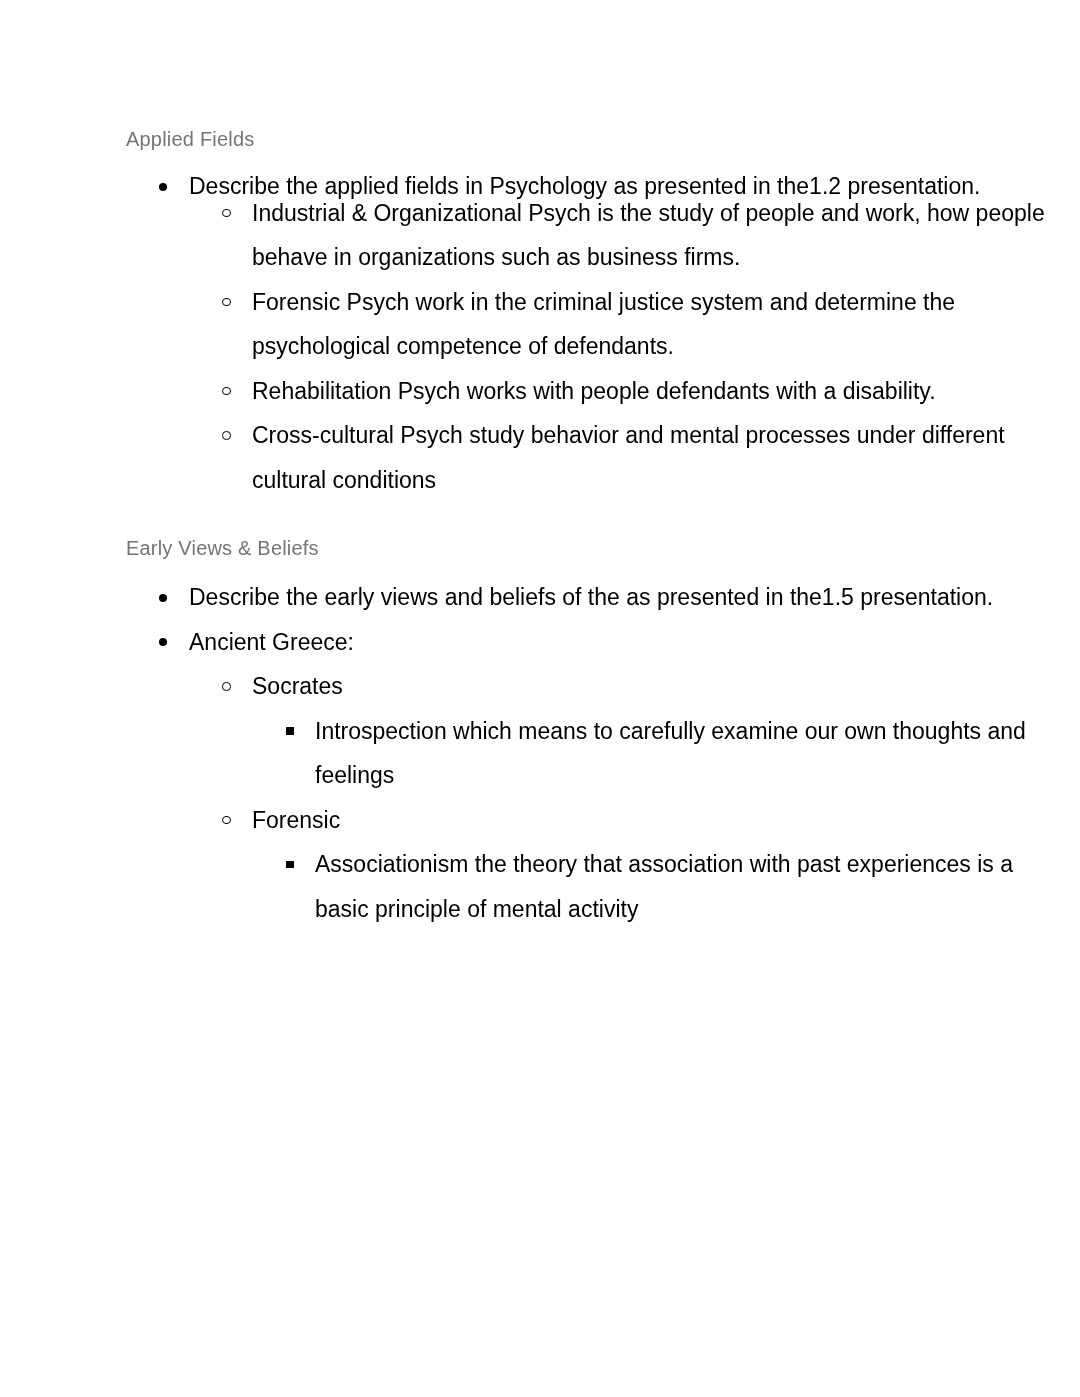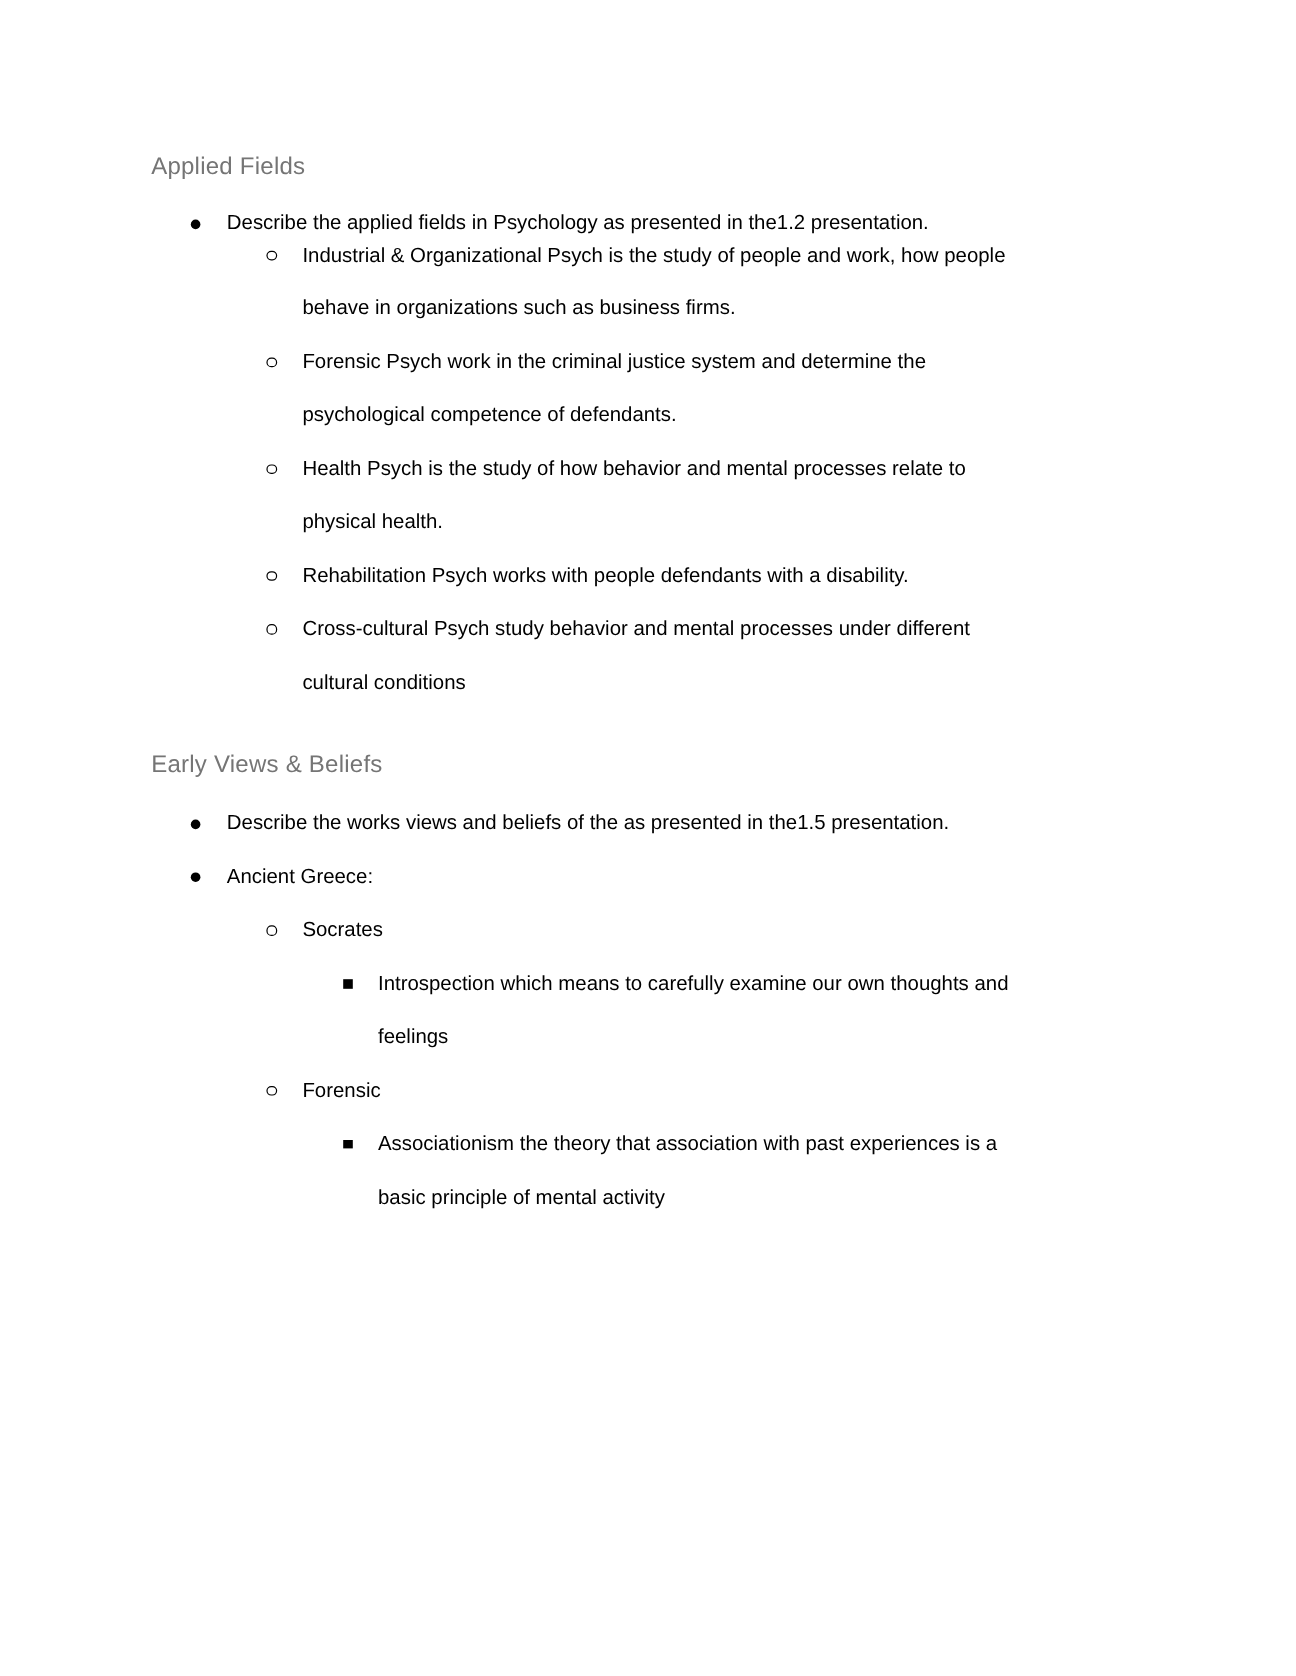--- a/index.html
+++ b/index.html
@@ -39,21 +39,21 @@
   }
   h3.h-small.sub { margin-top: 33px; }
 
   ul { list-style: none; margin: 0; padding: 0; }
   ul.mt-12 { margin-top: 12px; }
   ul.mt-14 { margin-top: 14px; }
   ul.pull-up { margin-top: -18px; }
 
   li {
     position: relative;
-    font-size: 17px;
+    font-size: 23px;
     line-height: 44.5px;
     padding-left: 63px;
   }
   .txt { white-space: pre; }
 
   
   .l1 > li::before {
     content: "";
     position: absolute;
     left: 33px;
@@ -99,40 +99,36 @@
       <ul class="l2 pull-up">
         <li>
           <span class="txt">Industrial &amp; Organizational Psych is the study of people and work, how people
 behave in organizations such as business firms.</span>
         </li>
         <li>
           <span class="txt">Forensic Psych work in the criminal justice system and determine the
 psychological competence of defendants.</span>
         </li>
         <li>
-          <span class="txt">Health Psych is the study of how behavior and mental processes relate to
-physical health.</span>
-        </li>
-        <li>
           <span class="txt">Rehabilitation Psych works with people defendants with a disability.</span>
         </li>
         <li>
           <span class="txt">Cross-cultural Psych study behavior and mental processes under different
 cultural conditions</span>
         </li>
       </ul>
     </li>
   </ul>
 
 
   <h3 class="h-small sub">Early Views &amp; Beliefs</h3>
 
   <ul class="l1 mt-14">
     <li>
-      <span class="txt">Describe the works views and beliefs of the as presented in the1.5 presentation.</span>
+      <span class="txt">Describe the early views and beliefs of the as presented in the1.5 presentation.</span>
     </li>
     <li>
       <span class="txt">Ancient Greece:</span>
       <ul class="l2">
         <li>
           <span class="txt">Socrates</span>
           <ul class="l3">
             <li>
               <span class="txt">Introspection which means to carefully examine our own thoughts and
 feelings</span>

